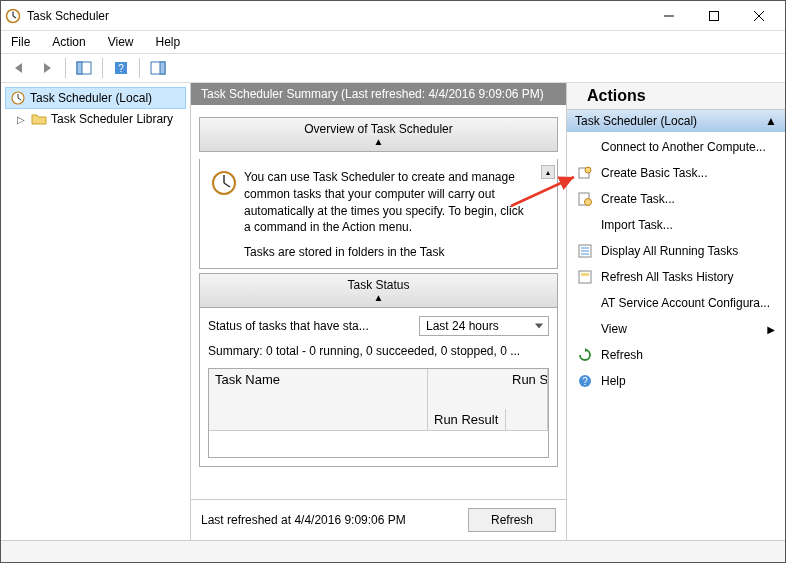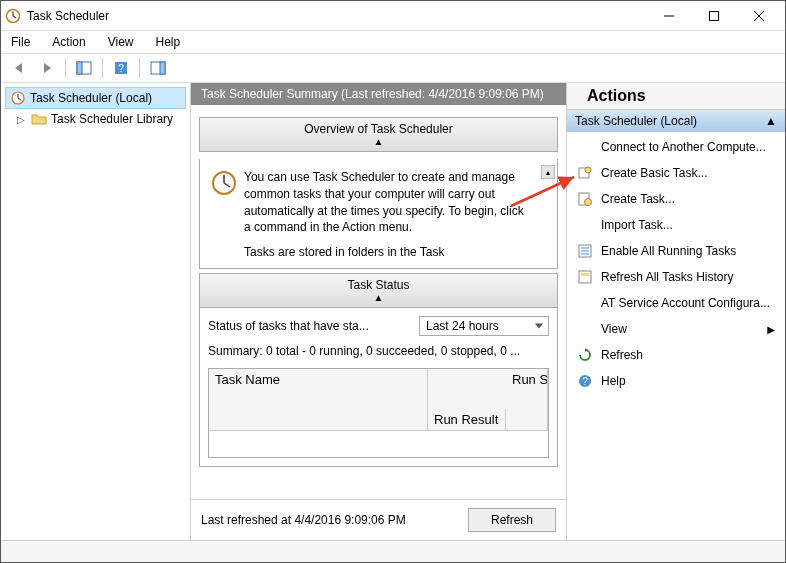--- a/index.html
+++ b/index.html
@@ -225,21 +225,21 @@
           <span class="icon"></span>
           <span class="label">Import Task...</span>
         </div>
         <div class="action-item">
           <span class="icon"><svg viewBox="0 0 16 16">
                 <rect x="2" y="2" width="12" height="12" fill="#fff" stroke="#888"></rect>
                 <line x1="4" y1="5" x2="12" y2="5" stroke="#4a90d9"></line>
                 <line x1="4" y1="8" x2="12" y2="8" stroke="#4a90d9"></line>
                 <line x1="4" y1="11" x2="12" y2="11" stroke="#4a90d9"></line>
               </svg></span>
-          <span class="label">Enable All Running Tasks</span>
+          <span class="label">Display All Running Tasks</span>
         </div>
         <div class="action-item">
           <span class="icon"><svg viewBox="0 0 16 16">
                 <rect x="2" y="2" width="12" height="12" fill="#fff" stroke="#888"></rect>
                 <rect x="4" y="4" width="8" height="3" fill="#f6d67a"></rect>
               </svg></span>
           <span class="label">Refresh All Tasks History</span>
         </div>
         <div class="action-item">
           <span class="icon"></span>

